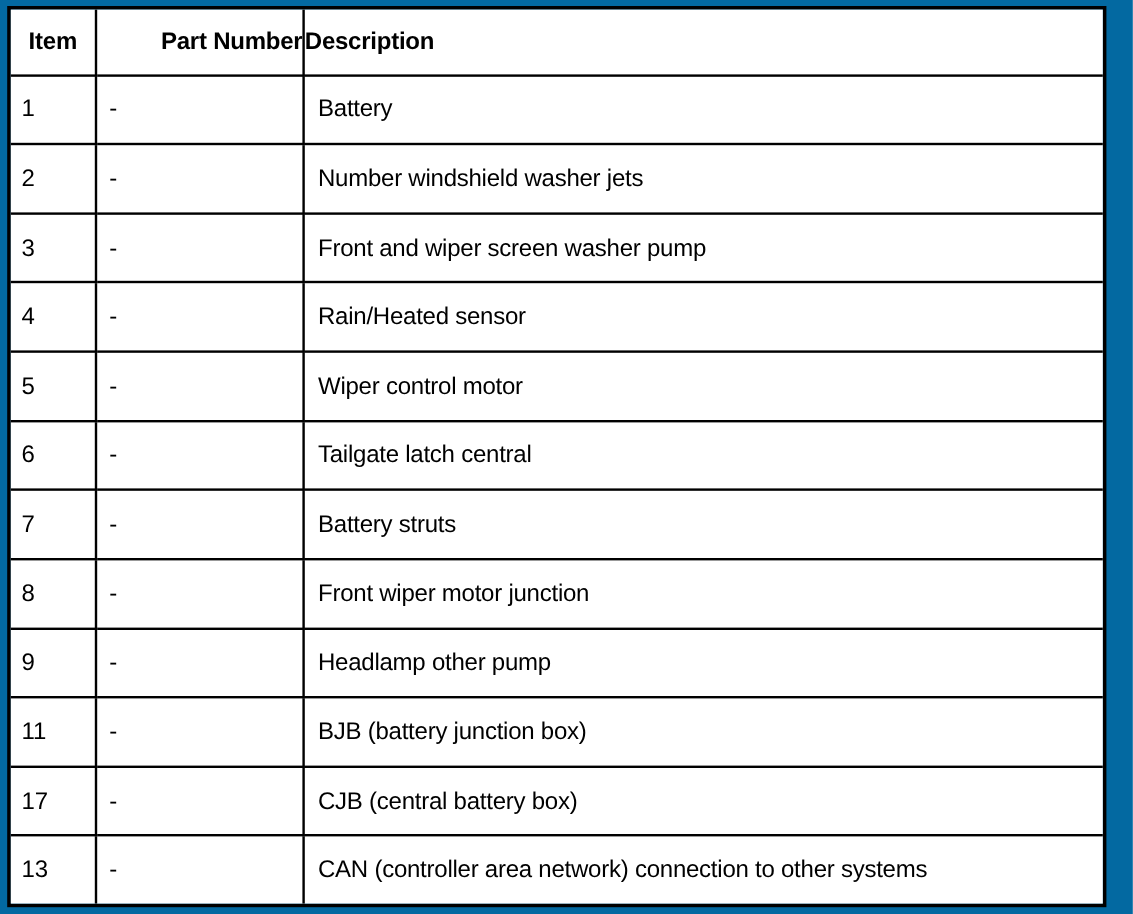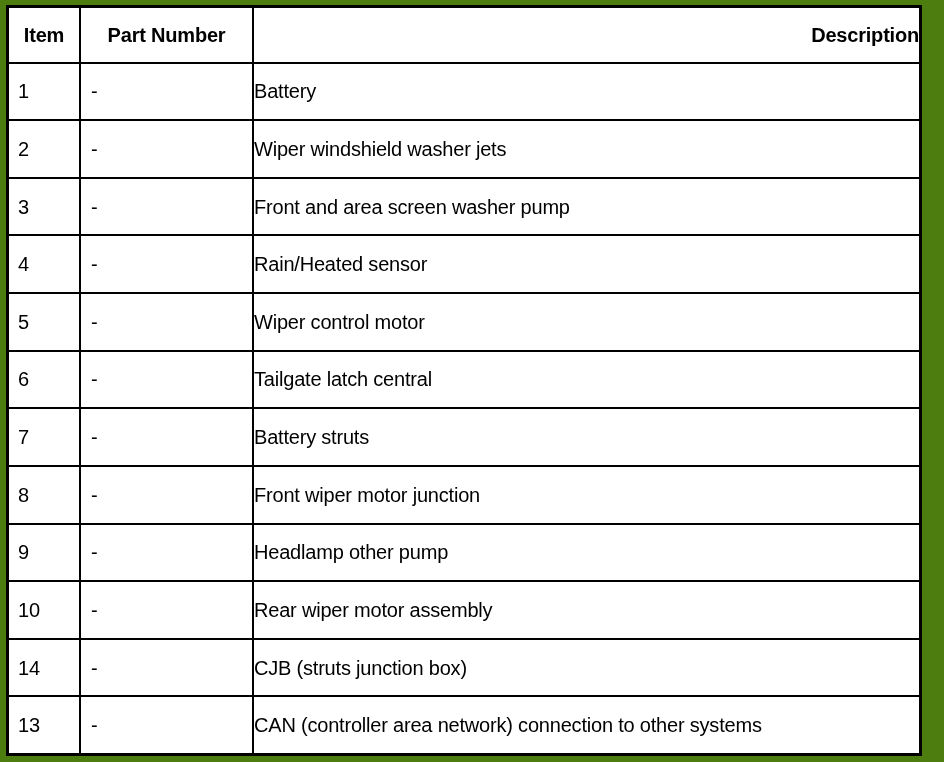--- a/index.html
+++ b/index.html
@@ -14,21 +14,21 @@
     overflow: hidden;
     font-family: "Liberation Sans", "DejaVu Sans", sans-serif;
     color: #000000;
     -webkit-font-smoothing: none;
   }
 
   #page {
     position: relative;
     width: 944px;
     height: 762px;
-    background: #4d7c0f;
+    background: #0369a1;
   }
 
   
   .parts-table-wrap {
     position: absolute;
     left: 6px;
     top: 5px;
     width: 916px;   
     height: 751px;  
     box-sizing: border-box;
@@ -76,31 +76,31 @@
   table.parts-table tbody tr:last-child td {
     border-bottom: 0;
   }
 
   
   table.parts-table thead th {
     font-weight: bold;
     text-align: center;
   }
   table.parts-table thead th.c-item        { text-align: center; }
-  table.parts-table thead th.c-partnumber  { text-align: center; }
-  table.parts-table thead th.c-description { text-align: right; }
+  table.parts-table thead th.c-partnumber  { text-align: right; }
+  table.parts-table thead th.c-description { text-align: left; }
 
   
   table.parts-table tbody td {
     font-weight: normal;
     text-align: left;
   }
   table.parts-table tbody td.c-item        { padding-left: 9px;  }
   table.parts-table tbody td.c-partnumber  { padding-left: 10px; }
-  table.parts-table tbody td.c-description { }
+  table.parts-table tbody td.c-description { padding-left: 11px; }
 
   .cell-text {
     display: block;
   }
 </style>
 </head>
 <body>
 
 <div id="page">
 
@@ -137,32 +137,32 @@
             </td>
         </tr>
         <tr>
           <td class="c-item">
               <span class="cell-text">2</span>
             </td>
           <td class="c-partnumber">
               <span class="cell-text">-</span>
             </td>
           <td class="c-description">
-              <span class="cell-text">Wiper windshield washer jets</span>
+              <span class="cell-text">Number windshield washer jets</span>
             </td>
         </tr>
         <tr>
           <td class="c-item">
               <span class="cell-text">3</span>
             </td>
           <td class="c-partnumber">
               <span class="cell-text">-</span>
             </td>
           <td class="c-description">
-              <span class="cell-text">Front and area screen washer pump</span>
+              <span class="cell-text">Front and wiper screen washer pump</span>
             </td>
         </tr>
         <tr>
           <td class="c-item">
               <span class="cell-text">4</span>
             </td>
           <td class="c-partnumber">
               <span class="cell-text">-</span>
             </td>
           <td class="c-description">
@@ -219,38 +219,38 @@
             </td>
           <td class="c-partnumber">
               <span class="cell-text">-</span>
             </td>
           <td class="c-description">
               <span class="cell-text">Headlamp other pump</span>
             </td>
         </tr>
         <tr>
           <td class="c-item">
-              <span class="cell-text">10</span>
-            </td>
-          <td class="c-partnumber">
-              <span class="cell-text">-</span>
-            </td>
-          <td class="c-description">
-              <span class="cell-text">Rear wiper motor assembly</span>
-            </td>
-        </tr>
-        <tr>
-          <td class="c-item">
-              <span class="cell-text">14</span>
-            </td>
-          <td class="c-partnumber">
-              <span class="cell-text">-</span>
-            </td>
-          <td class="c-description">
-              <span class="cell-text">CJB (struts junction box)</span>
+              <span class="cell-text">11</span>
+            </td>
+          <td class="c-partnumber">
+              <span class="cell-text">-</span>
+            </td>
+          <td class="c-description">
+              <span class="cell-text">BJB (battery junction box)</span>
+            </td>
+        </tr>
+        <tr>
+          <td class="c-item">
+              <span class="cell-text">17</span>
+            </td>
+          <td class="c-partnumber">
+              <span class="cell-text">-</span>
+            </td>
+          <td class="c-description">
+              <span class="cell-text">CJB (central battery box)</span>
             </td>
         </tr>
         <tr>
           <td class="c-item">
               <span class="cell-text">13</span>
             </td>
           <td class="c-partnumber">
               <span class="cell-text">-</span>
             </td>
           <td class="c-description">

